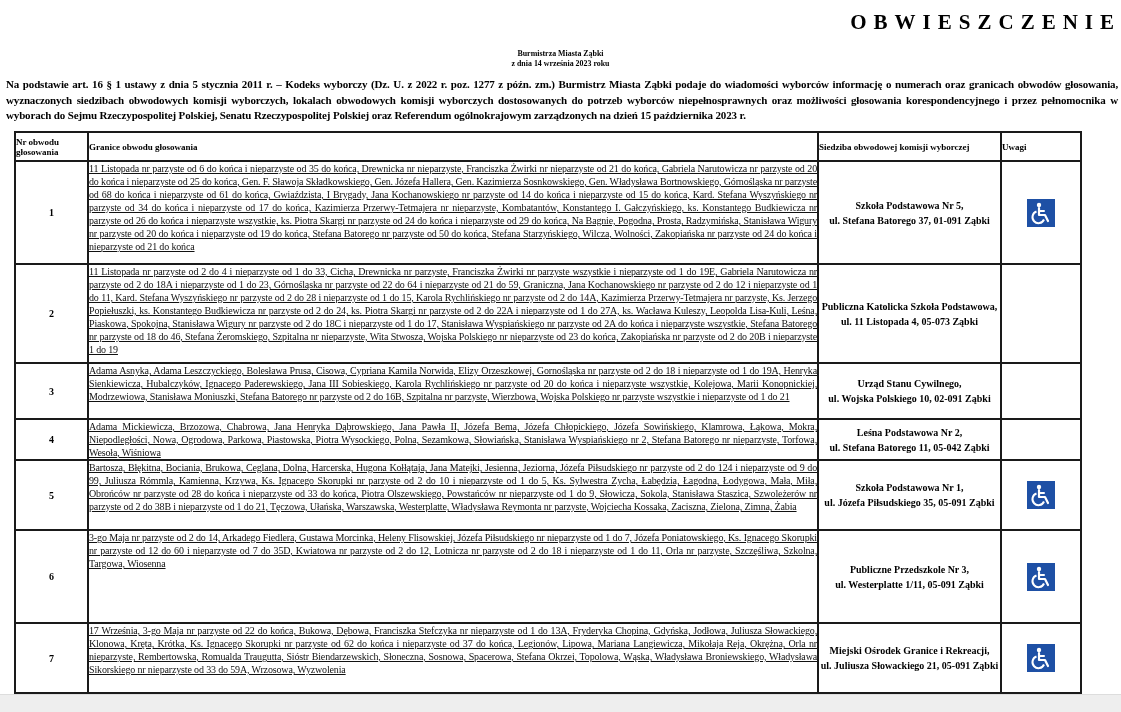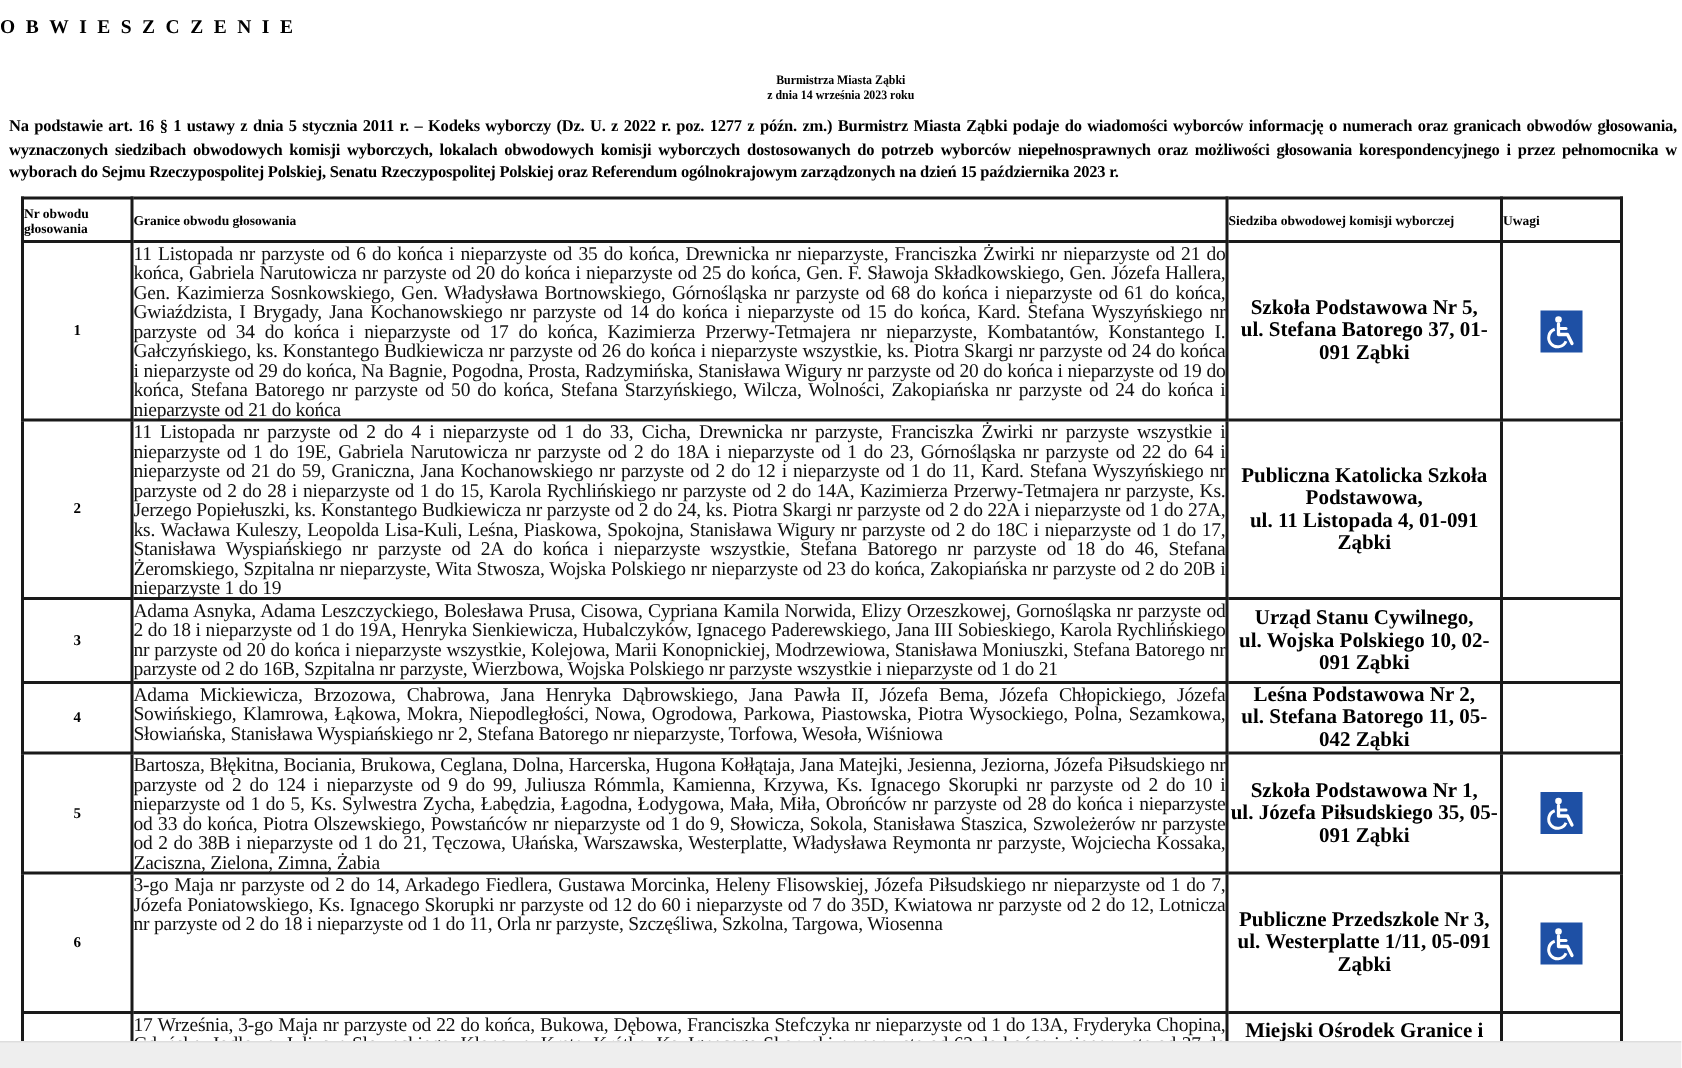--- a/index.html
+++ b/index.html
@@ -2,22 +2,22 @@
 <html><head>
   <meta charset="utf-8">
   <style>
     html, body { margin: 0; padding: 0; }
     body {
       width: 1121px; height: 712px; overflow: hidden; position: relative;
       background: #ffffff; color: #000000;
       font-family: "Liberation Serif", "DejaVu Serif", serif;
     }
     .doc-title {
-      position: absolute; left: 0; top: 10px; width: 1121px; text-align: left;
-      font-weight: bold; font-size: 13px; letter-spacing: 7px;
+      position: absolute; left: 0; top: 10px; width: 1121px; text-align: right;
+      font-weight: bold; font-size: 21px; letter-spacing: 7px;
     }
     .doc-sub {
       position: absolute; left: 0; top: 48px; width: 1121px; text-align: center;
       font-size: 8.6px; font-weight: bold; line-height: 10px; transform: scaleX(0.92);
     }
     .intro {
       position: absolute; left: 6px; top: 77px; width: 1112px;
       font-size: 11px; font-weight: bold; line-height: 15.5px;
       letter-spacing: -0.15px; text-align: justify;
     }
@@ -26,24 +26,24 @@
       border-collapse: collapse; table-layout: fixed;
     }
     table.circ th, table.circ td {
       border: 2px solid #1a1a1a; padding: 0;
     }
     table.circ th {
       font-size: 9px; font-weight: bold; height: 27px; text-align: left; line-height: 10px;
     }
     td.nr { text-align: center; font-weight: bold; font-size: 10px; }
     td.bounds {
-      font-size: 13px; line-height: 13px; text-align: justify; vertical-align: top;
-      padding: 1px 4px 2px 4px; letter-spacing: -0.15px; color: #111;
+      font-size: 10px; line-height: 13px; text-align: justify; vertical-align: top;
+      padding: 1px 4px 2px 4px; letter-spacing: -0.15px; color: #111; text-decoration: underline;
     }
-    td.seat { text-align: center; font-weight: bold; font-size: 14px; line-height: 15px; }
+    td.seat { text-align: center; font-weight: bold; font-size: 10px; line-height: 15px; }
     td.remarks { text-align: center; }
     .wc-icon {
       display: inline-block; width: 28px; height: 28px; background: #1e50a5;
       vertical-align: middle;
     }
     .wc-icon svg { width: 28px; height: 28px; display: block; }
     .bottom-bar {
       position: absolute; left: 0; top: 694px; width: 1121px; height: 18px;
       background: #eeeeee; border-top: 1px solid #dddddd;
     }
@@ -86,21 +86,21 @@
               <path d="M12 9 L12 16 L18 16 L21 22" stroke="#fff" stroke-width="2.2" fill="none" stroke-linecap="round" stroke-linejoin="round"></path>
               <path d="M12 12 L17 12" stroke="#fff" stroke-width="2" fill="none" stroke-linecap="round"></path>
               <path d="M9.5 12.5 A6 6 0 1 0 17 20.5" stroke="#fff" stroke-width="2" fill="none"></path>
             </svg></span></td>
   </tr>
       <tr style="height: 99px;">
     <td class="nr">2</td>
     <td class="bounds">11 Listopada nr parzyste od 2 do 4 i nieparzyste od 1 do 33, Cicha, Drewnicka nr parzyste, Franciszka Żwirki nr parzyste wszystkie i nieparzyste od 1 do 19E, Gabriela Narutowicza nr parzyste od 2 do 18A i nieparzyste od 1 do 23, Górnośląska nr parzyste od 22 do 64 i nieparzyste od 21 do 59, Graniczna, Jana Kochanowskiego nr parzyste od 2 do 12 i nieparzyste od 1 do 11, Kard. Stefana Wyszyńskiego nr parzyste od 2 do 28 i nieparzyste od 1 do 15, Karola Rychlińskiego nr parzyste od 2 do 14A, Kazimierza Przerwy-Tetmajera nr parzyste, Ks. Jerzego Popiełuszki, ks. Konstantego Budkiewicza nr parzyste od 2 do 24, ks. Piotra Skargi nr parzyste od 2 do 22A i nieparzyste od 1 do 27A, ks. Wacława Kuleszy, Leopolda Lisa-Kuli, Leśna, Piaskowa, Spokojna, Stanisława Wigury nr parzyste od 2 do 18C i nieparzyste od 1 do 17, Stanisława Wyspiańskiego nr parzyste od 2A do końca i nieparzyste wszystkie, Stefana Batorego nr parzyste od 18 do 46, Stefana Żeromskiego, Szpitalna nr nieparzyste, Wita Stwosza, Wojska Polskiego nr nieparzyste od 23 do końca, Zakopiańska nr parzyste od 2 do 20B i nieparzyste 1 do 19</td>
     <td class="seat">
       <div>Publiczna Katolicka Szkoła Podstawowa,</div>
-      <div>ul. 11 Listopada 4, 01-091 Ząbki</div>
+      <div>ul. 11 Listopada 4, 05-073 Ząbki</div>
     </td>
     <td class="remarks"></td>
   </tr>
       <tr style="height: 56px;">
     <td class="nr">3</td>
     <td class="bounds">Adama Asnyka, Adama Leszczyckiego, Bolesława Prusa, Cisowa, Cypriana Kamila Norwida, Elizy Orzeszkowej, Gornośląska nr parzyste od 2 do 18 i nieparzyste od 1 do 19A, Henryka Sienkiewicza, Hubalczyków, Ignacego Paderewskiego, Jana III Sobieskiego, Karola Rychlińskiego nr parzyste od 20 do końca i nieparzyste wszystkie, Kolejowa, Marii Konopnickiej, Modrzewiowa, Stanisława Moniuszki, Stefana Batorego nr parzyste od 2 do 16B, Szpitalna nr parzyste, Wierzbowa, Wojska Polskiego nr parzyste wszystkie i nieparzyste od 1 do 21</td>
     <td class="seat">
       <div>Urząd Stanu Cywilnego,</div>
       <div>ul. Wojska Polskiego 10, 02-091 Ząbki</div>
     </td>

